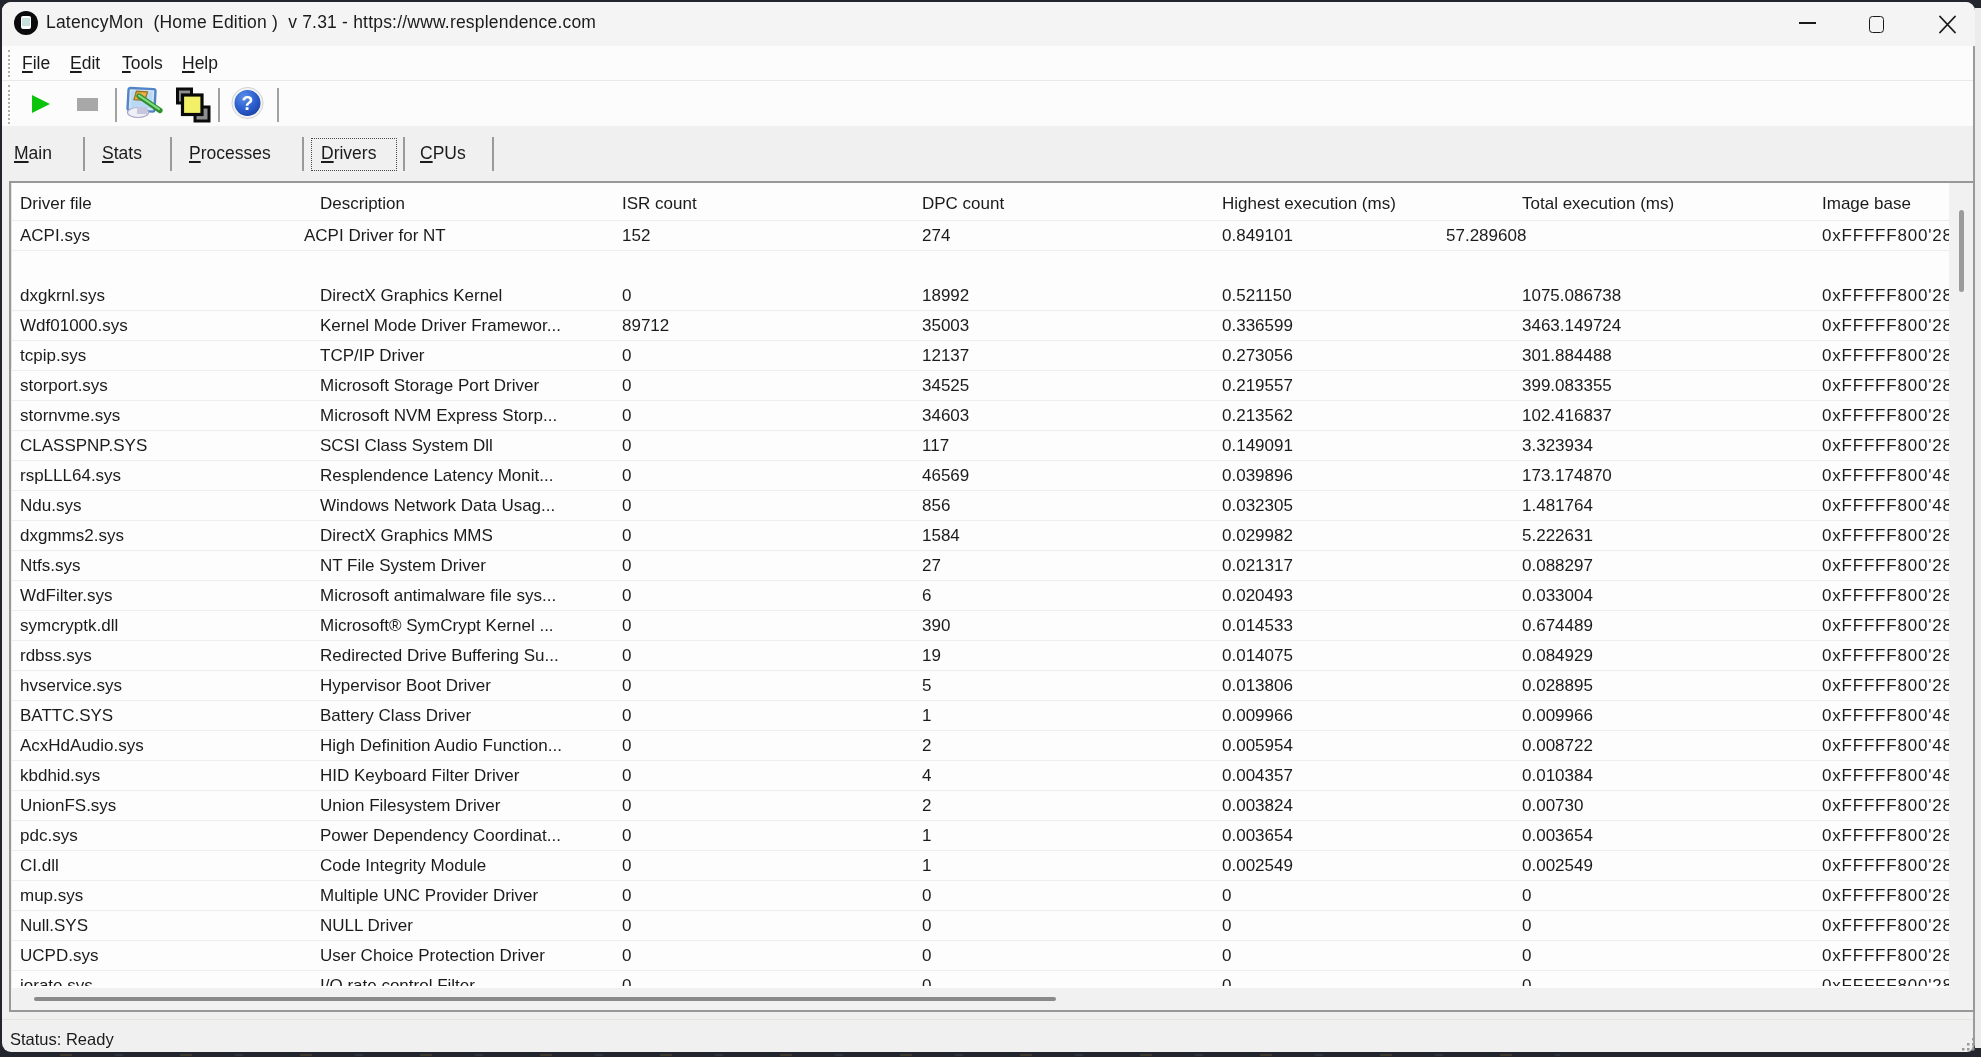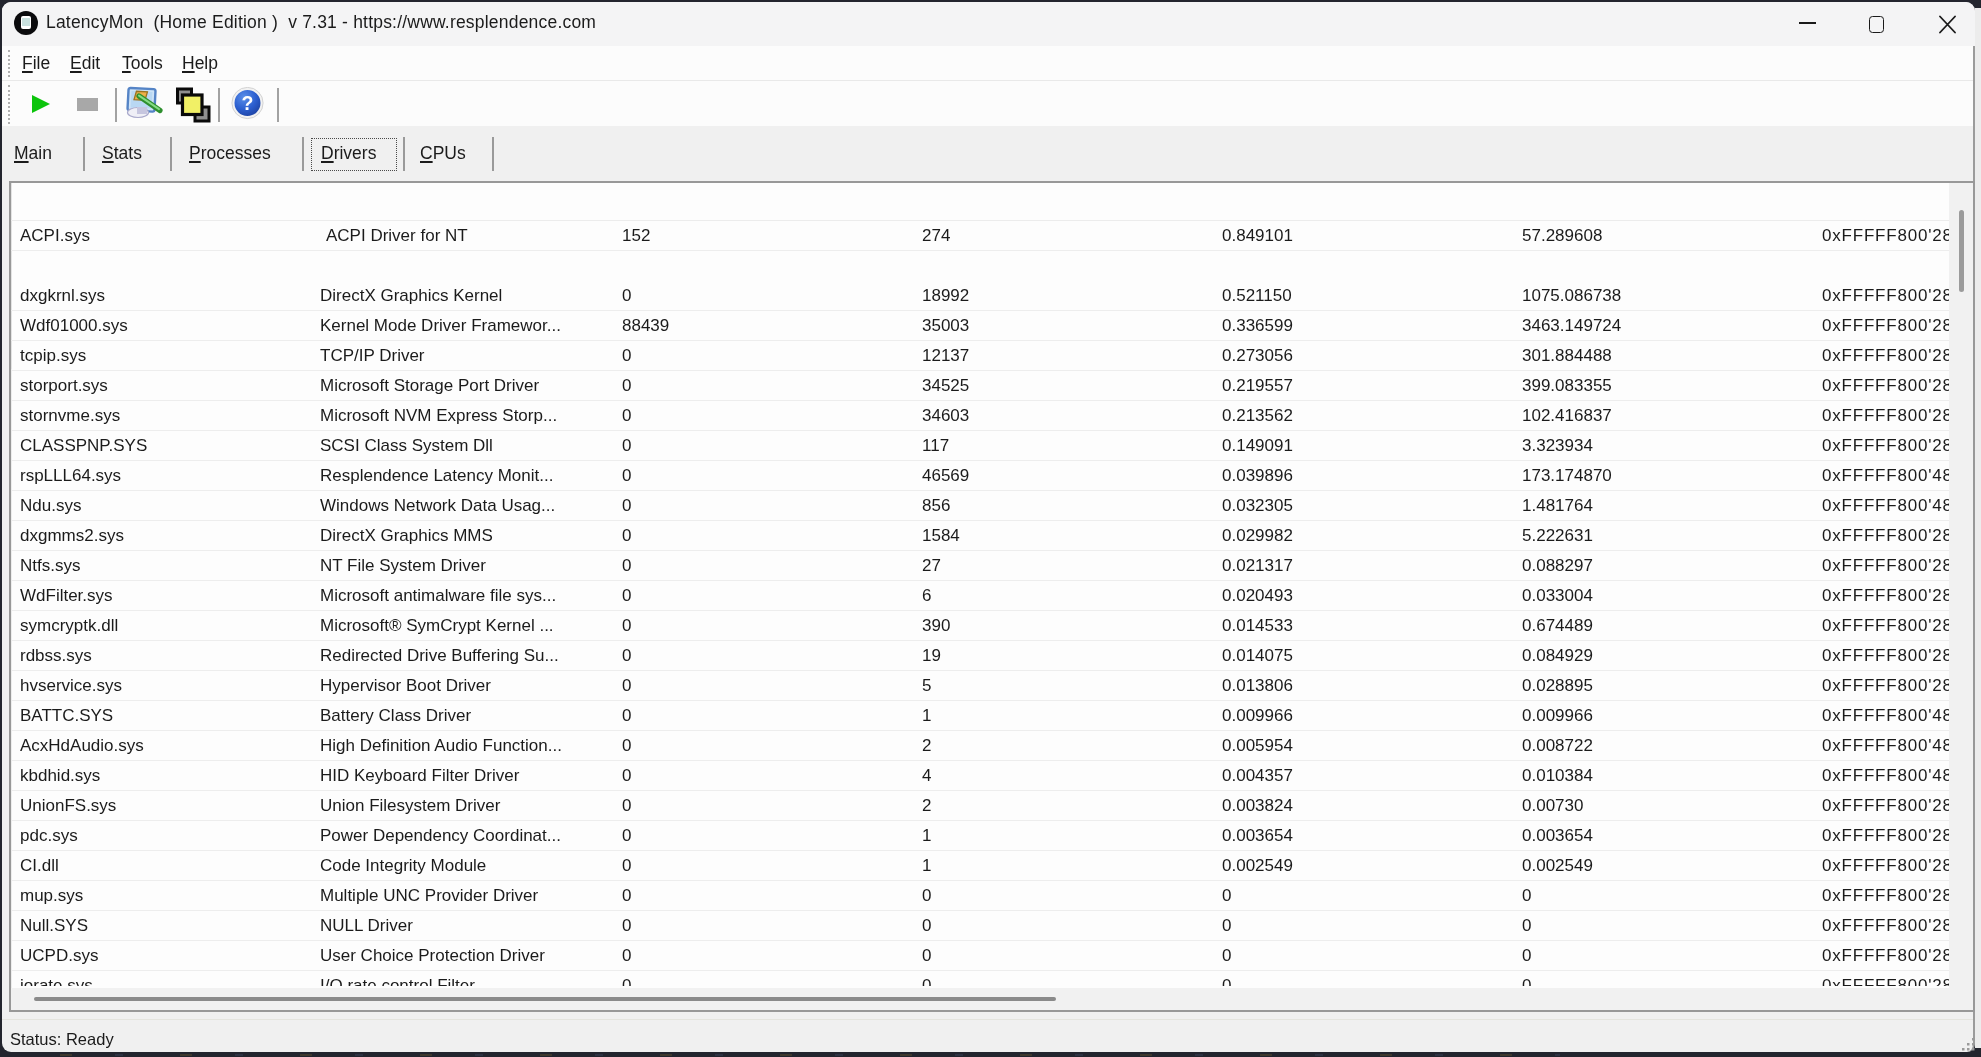--- a/index.html
+++ b/index.html
@@ -98,51 +98,60 @@
 <div class="abs tab-it" style="left:102px"><u>S</u>tats</div>
 <div class="abs tsep" style="left:170px"></div>
 <div class="abs tab-it" style="left:189px"><u>P</u>rocesses</div>
 <div class="abs tsep" style="left:302px"></div>
 <div class="abs" style="left:311px;top:138px;width:86px;height:33px;border:1.6px dotted #4a4a4a"></div>
 <div class="abs tab-it" style="left:321px"><u>D</u>rivers</div>
 <div class="abs tsep" style="left:403px"></div>
 <div class="abs tab-it" style="left:420px"><u>C</u>PUs</div>
 <div class="abs tsep" style="left:492px"></div>
 <div class="abs" id="ctrl">
+<div class="abs" id="headrow">
+      <span style="left:9px">Driver file</span>
+      <span style="left:309px">Description</span>
+      <span style="left:611px">ISR count</span>
+      <span style="left:911px">DPC count</span>
+      <span style="left:1211px">Highest execution (ms)</span>
+      <span style="left:1511px">Total execution (ms)</span>
+      <span style="left:1811px">Image base</span>
+    </div>
 <div class="hs" style="left:299px"></div>
 <div class="hs" style="left:599px"></div>
 <div class="hs" style="left:900px"></div>
 <div class="hs" style="left:1200px"></div>
 <div class="hs" style="left:1501px"></div>
 <div class="hs" style="left:1801px"></div>
 <div class="abs" id="headline"></div>
 <div class="gv" style="left:299px"></div>
 
 <div class="brow" style="top:38px">
       <span style="left:9px">ACPI.sys</span>
-      <span style="left:315px">ACPI Driver for NT</span>
+      <span style="left:293px">ACPI Driver for NT</span>
       <span style="left:611px">152</span>
       <span style="left:911px">274</span>
       <span style="left:1211px">0.849101</span>
-      <span style="left:1511px">57.289608</span>
+      <span style="left:1435px">57.289608</span>
       <span style="left:1811px;letter-spacing:.8px">0xFFFFF800'28</span>
     </div>
 <div class="brow" style="top:98px">
       <span style="left:9px">dxgkrnl.sys</span>
       <span style="left:309px">DirectX Graphics Kernel</span>
       <span style="left:611px">0</span>
       <span style="left:911px">18992</span>
       <span style="left:1211px">0.521150</span>
       <span style="left:1511px">1075.086738</span>
       <span style="left:1811px;letter-spacing:.8px">0xFFFFF800'28</span>
     </div>
 <div class="brow" style="top:128px">
       <span style="left:9px">Wdf01000.sys</span>
       <span style="left:309px">Kernel Mode Driver Framewor...</span>
-      <span style="left:611px">88439</span>
+      <span style="left:611px">89712</span>
       <span style="left:911px">35003</span>
       <span style="left:1211px">0.336599</span>
       <span style="left:1511px">3463.149724</span>
       <span style="left:1811px;letter-spacing:.8px">0xFFFFF800'28</span>
     </div>
 <div class="brow" style="top:158px">
       <span style="left:9px">tcpip.sys</span>
       <span style="left:309px">TCP/IP Driver</span>
       <span style="left:611px">0</span>
       <span style="left:911px">12137</span>

